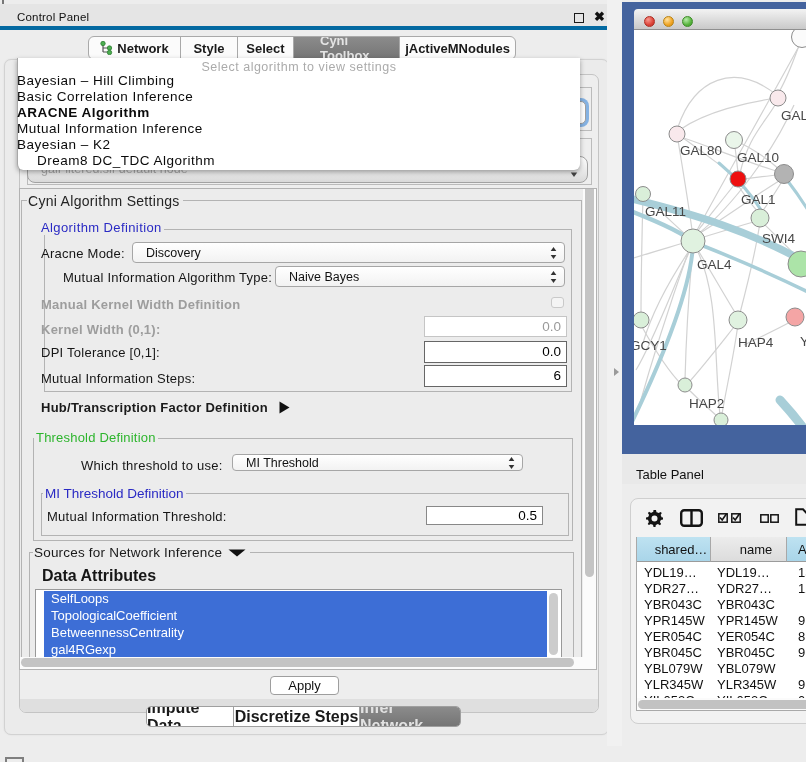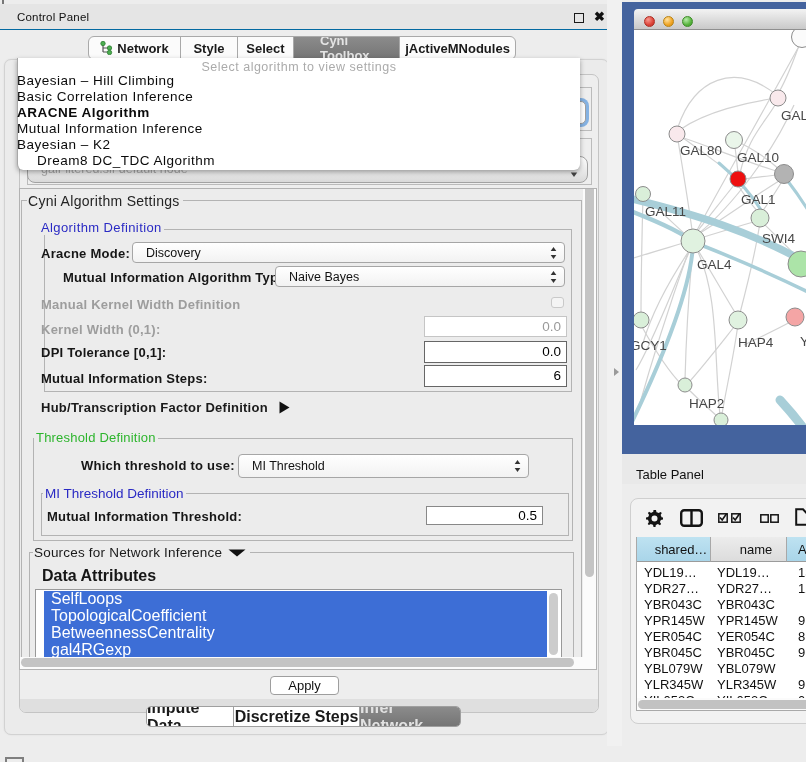--- a/index.html
+++ b/index.html
@@ -2,21 +2,21 @@
 <html><head>
 <meta charset="utf-8">
 <style>
 * { margin:0; padding:0; box-sizing:border-box; }
 html,body { width:806px; height:762px; overflow:hidden; background:#ededed;
   font-family:"Liberation Sans", sans-serif; }
 .abs { position:absolute; }
 #stage { position:relative; width:806px; height:762px; }
 
 #titlebar { left:0; top:4px; width:615px; height:26px; background:#e5e5e5;
-  border-bottom:1px solid #0369a1; }
+  border-bottom:4px solid #0369a1; }
 #titlebar .t { position:absolute; left:17px; top:7px; font-size:11.5px; letter-spacing:0.2px; color:#111; }
 #btn-float { left:574px; top:13px; width:10px; height:10px; border:1.6px solid #1a1a1a; }
 #btn-close { left:594px; top:9px; font-size:13px; font-weight:bold; color:#111; }
 
 #outerbox { left:4px; top:59px; width:605px; height:676px; border:1px solid #d2d2d2;
   border-radius:7px; background:#ebebeb; box-shadow:0 0 2px rgba(0,0,0,0.08); }
 
 #tabbar { left:88px; top:36px; height:24px; display:flex; background:#fbfbfb;
   border:1px solid #a9a9a9; border-radius:6px; overflow:hidden; }
 #tabbar .seg { height:100%; display:flex; align-items:center; justify-content:center;
@@ -42,35 +42,35 @@
 #popup .hint { position:absolute; top:2px; width:100%; text-align:center;
   color:#ababab; font-size:12.5px; letter-spacing:0.5px; }
 #popup .it { position:absolute; left:-1px; font-size:13.5px; letter-spacing:0.5px; color:#0a0a0a; }
 
 #scrollpane { left:19px; top:188px; width:578px; height:482px;
   border:1px solid #b2b2b2; background:#ececec; }
 
 .tline { position:absolute; height:1px; background:#b3b3b3; }
 .vline { position:absolute; width:1px; background:#b3b3b3; }
 .tlabel { position:absolute; font-size:14px; letter-spacing:0.3px; color:#242424; }
-label.b { font-weight:bold; font-size:13px; letter-spacing:0.25px; color:#161616; }
+label.b { font-weight:normal; font-size:13px; letter-spacing:0.25px; color:#161616; }
 label.dis { font-weight:bold; font-size:13px; letter-spacing:0.25px; color:#9d9d9d; }
 
 .combo { position:absolute; border:1px solid #a6a6a6; border-radius:4px;
   background:linear-gradient(#ffffff,#f2f2f2); font-size:12.5px; color:#111; }
 .combo .tx { position:absolute; left:13px; top:50%; transform:translateY(-50%); }
 .combo .ar { position:absolute; right:7px; top:50%; transform:translateY(-50%);
   width:7px; }
 .field { position:absolute; background:#ffffff; text-align:right; font-size:13.5px;
   padding-right:5px; }
 
 #datalist { left:35px; top:589px; width:527px; height:68px; background:#ffffff;
   border:1px solid #999999; border-bottom:none; }
 #datalist .row { position:absolute; left:8px; width:503px; height:17px;
-  background:#3d6ed6; color:#ffffff; font-size:16px; line-height:16px;
+  background:#3d6ed6; color:#ffffff; font-size:13px; line-height:16px;
   padding-left:7px; }
 
 .sb-thumb { position:absolute; background:#c4c4c4; }
 
 #applybtn { left:270px; top:676px; width:69px; height:19px; border:1px solid #9e9e9e;
   border-radius:4px; background:#ffffff; text-align:center; font-size:13px;
   line-height:17px; color:#111; }
 #btabs { left:146px; top:706px; height:21px; display:flex; background:#ffffff;
   border:1px solid #9f9f9f; border-radius:5px; overflow:hidden; }
 #btabs .seg { height:100%; display:flex; align-items:center; justify-content:center;
@@ -183,21 +183,21 @@
 
     <div class="abs" style="left:41px; top:400px; font-size:13px; letter-spacing:0.25px; font-weight:bold; color:#1a1a1a;">Hub/Transcription Factor Definition
       <svg width="11" height="13" viewBox="0 0 11 13" style="margin-left:7px; vertical-align:-2px;">
           <path d="M0.5 0.5 L10.5 6.5 L0.5 12.5 Z" fill="#111"></path>
         </svg>
     </div>
 
     <div class="abs" style="left:33px; top:438px; width:540px; height:103px; border:1px solid #b3b3b3;"></div>
     <div class="abs" style="left:34px; top:430px; padding:0 2px; background:#ececec; font-size:13px; letter-spacing:0.2px; color:#2db52d;">Threshold Definition</div>
     <label class="b abs" style="left:81px; top:458px;">Which threshold to use:</label>
-    <div class="combo" style="left:238px; top:454px; width:291px; height:24px;">
+    <div class="combo" style="left:232px; top:454px; width:291px; height:17px;">
       <span class="tx">MI Threshold</span>
       <svg class="ar" height="12" viewBox="0 0 7 12">
           <path d="M3.5 0 L6.3 4 H0.7 Z" fill="#333"></path>
           <path d="M3.5 12 L6.3 8 H0.7 Z" fill="#333"></path>
         </svg>
     </div>
 
     <div class="abs" style="left:41px; top:493px; width:528px; height:43px; border:1px solid #b3b3b3;"></div>
     <div class="abs" style="left:43px; top:486px; padding:0 2px; background:#ececec; font-size:13.5px; letter-spacing:0; color:#2a2ac4;">MI Threshold Definition</div>
     <label class="b abs" style="left:47px; top:509px;">Mutual Information Threshold:</label>

